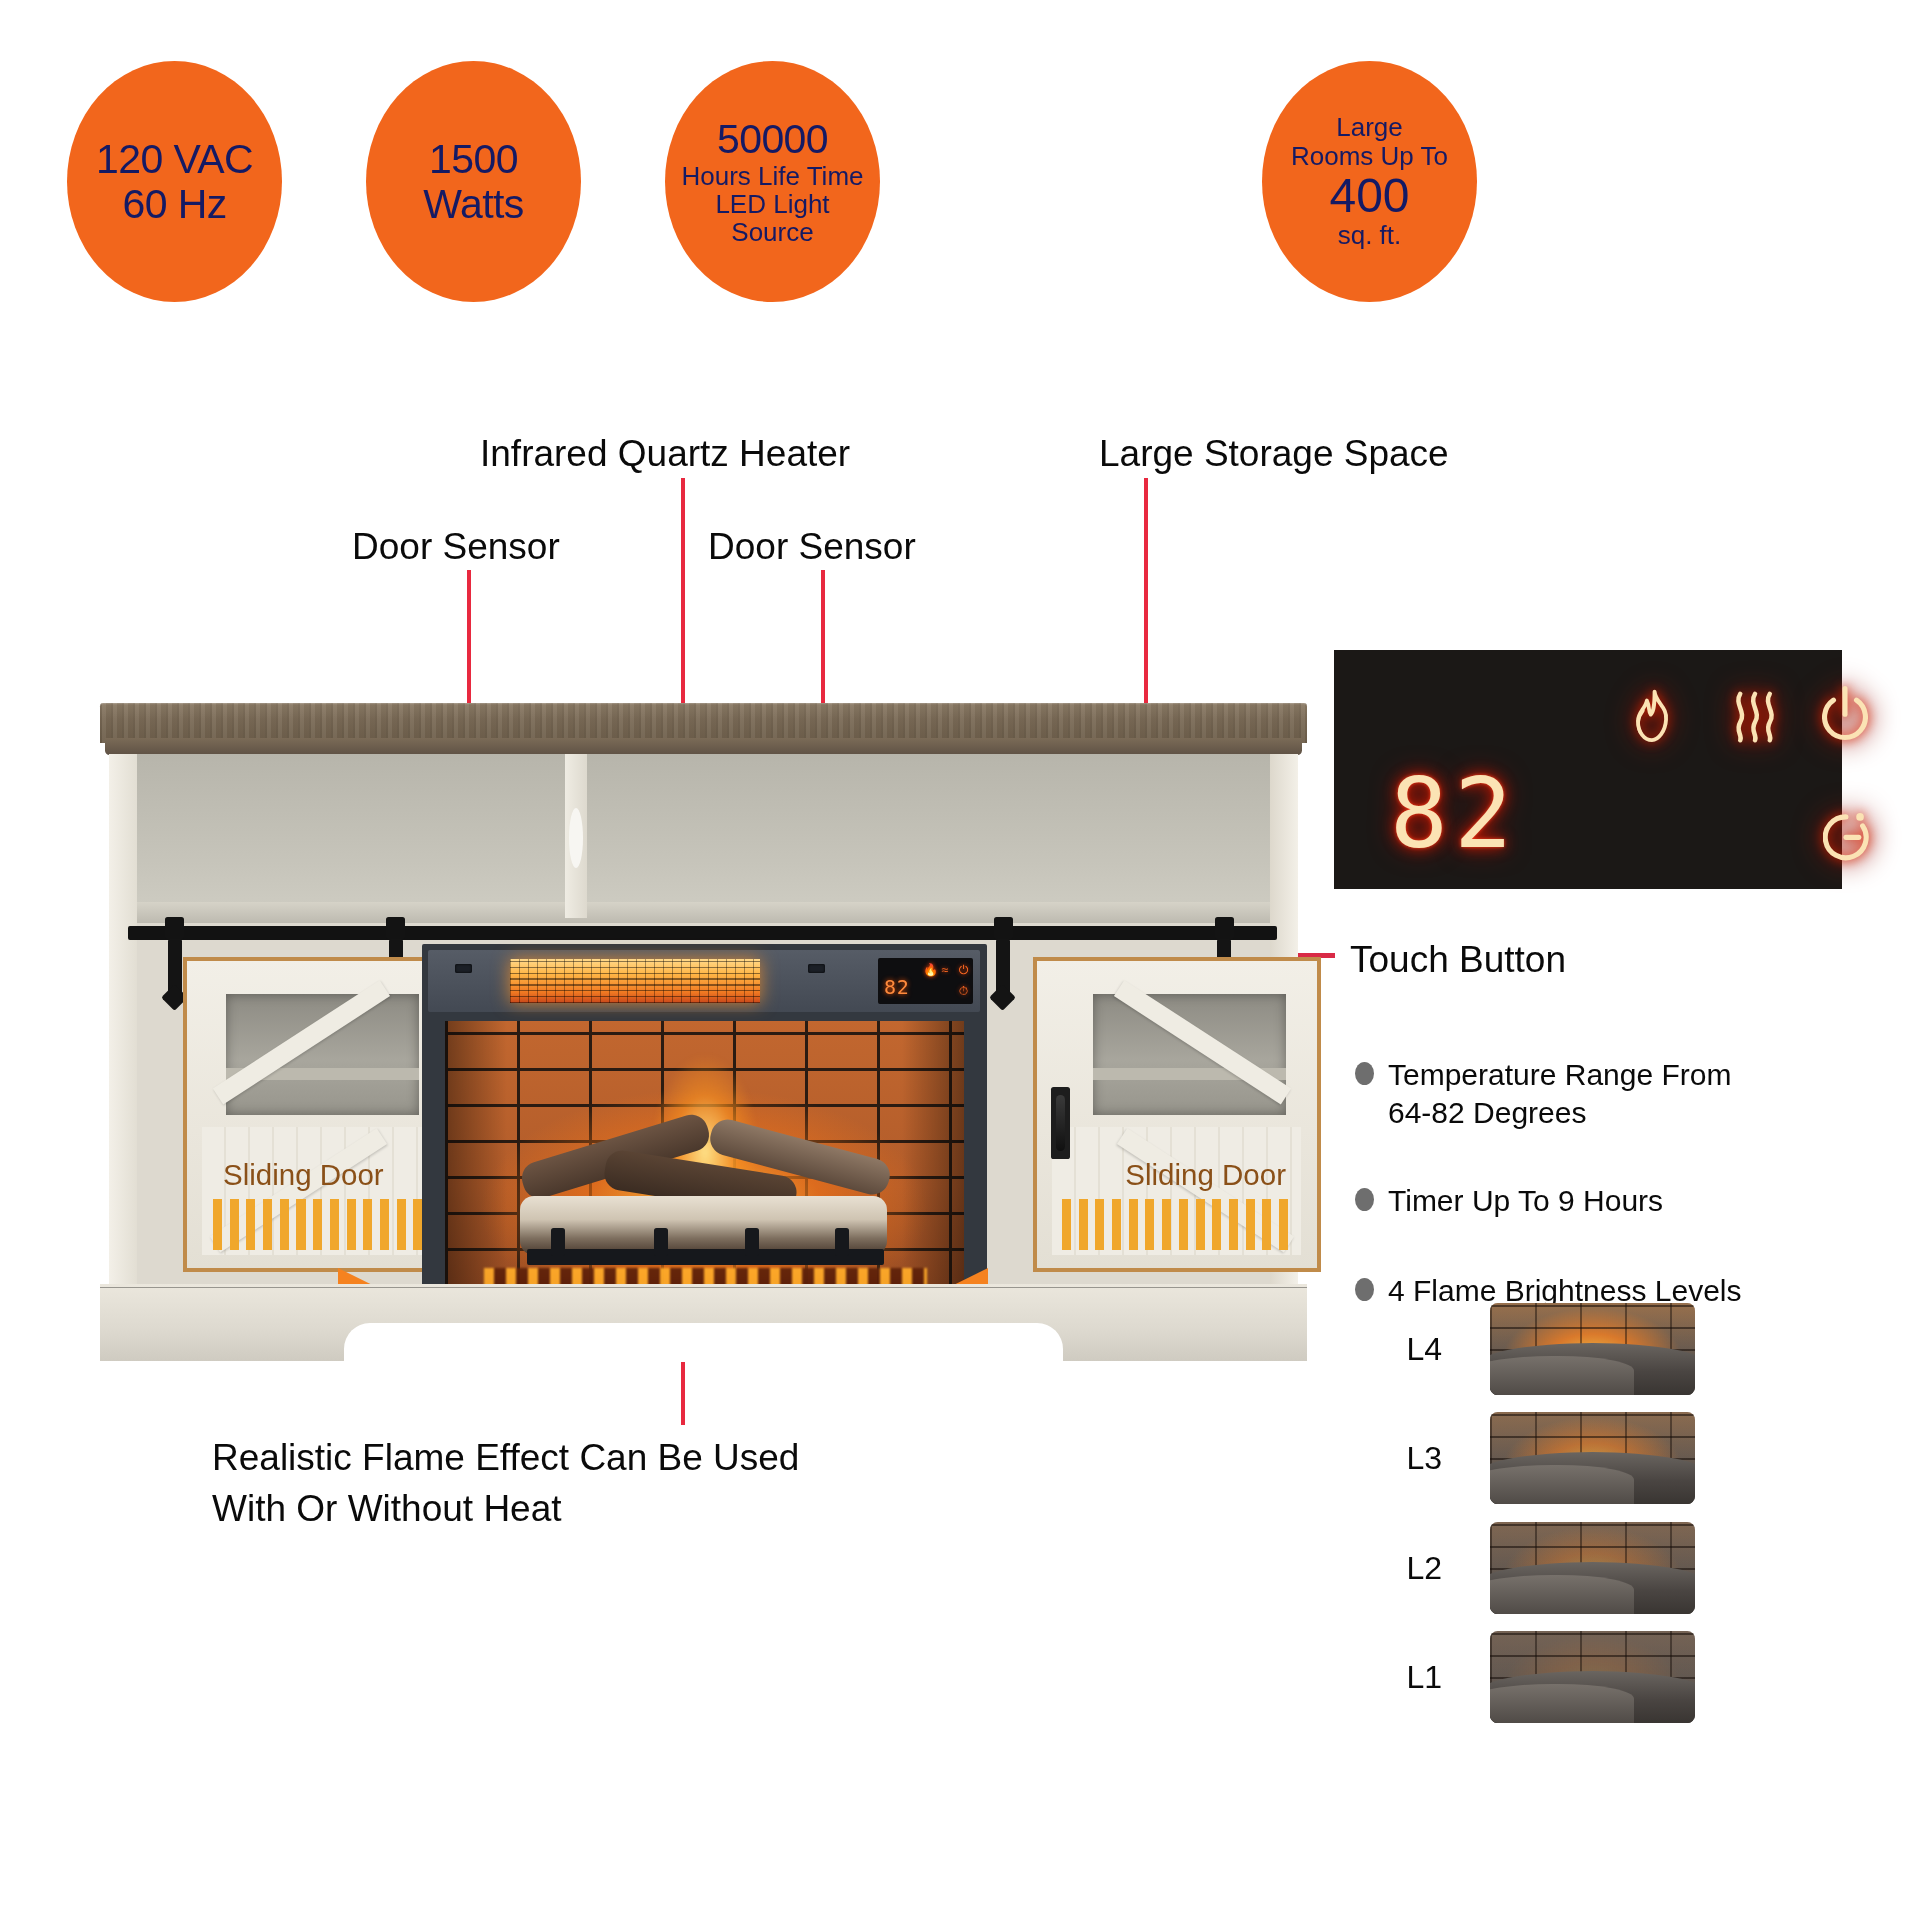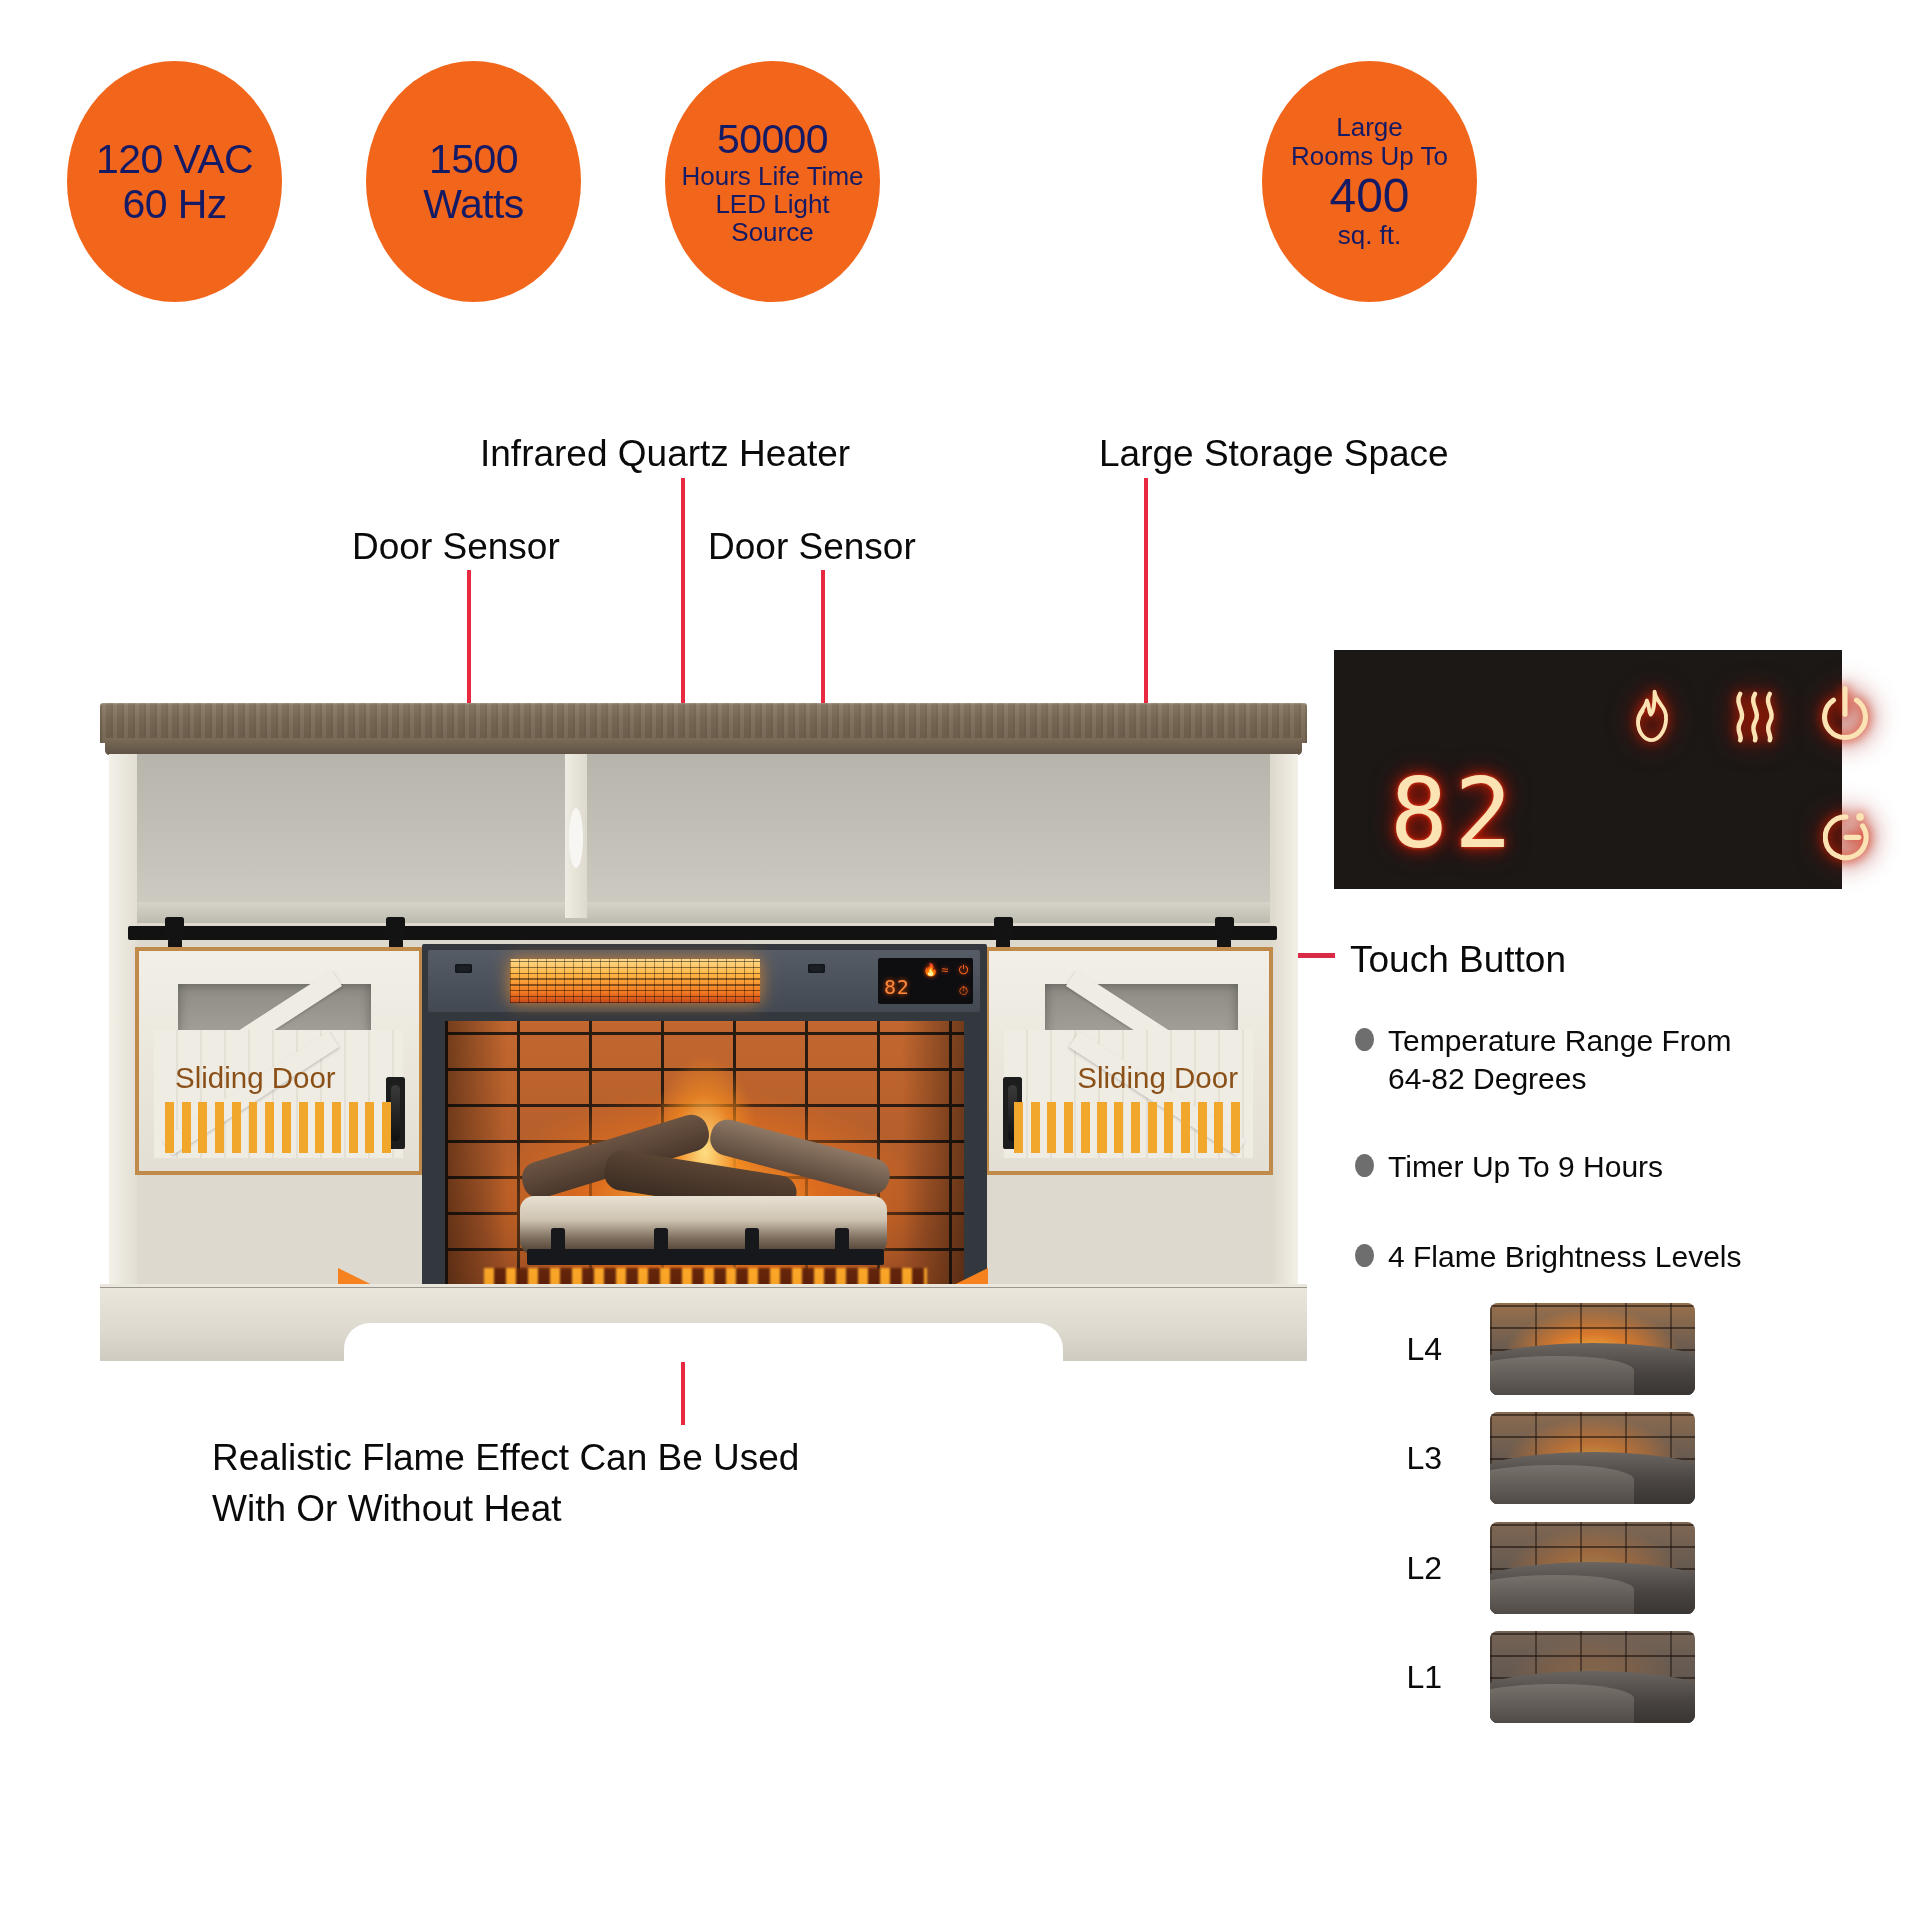--- a/index.html
+++ b/index.html
@@ -63,23 +63,23 @@
     background:linear-gradient(90deg,#efece3,#ddd9ce);}
   .divider-hole{position:absolute;left:460px;top:54px;width:14px;height:60px;
     border-radius:50%;background:#f7f6f2;}
 
   .rail{position:absolute;left:19px;top:172px;width:1149px;height:14px;background:#121212;border-radius:1.9px;}
   .rail-mount{position:absolute;width:19px;height:22px;background:#131313;border-radius:2.6px;top:163px;}
   .hanger{position:absolute;width:14px;height:59px;background:#141414;top:185px;border-radius:1.9px;}
   .hanger:after{content:"";position:absolute;left:-2.6px;bottom:-9px;width:19px;height:19px;
     background:#141414;transform:rotate(45deg);border-radius:2.6px;}
 
-  .door{position:absolute;top:193px;width:288px;height:228px;
+  .door{position:absolute;top:203px;width:288px;height:315px;
     background:linear-gradient(180deg,#f2efe7 0%,#eae6dc 55%,#e3dfd4 100%);
-    border:4.5px solid #C08B4A;box-sizing:border-box;}
+    border:4.5px solid #C08B4A;box-sizing:border-box;margin-left:48px;}
   .door-l{left:26px;}
   .door-r{left:876px;}
   .door-window{position:absolute;left:39px;top:33px;width:193px;height:121px;
     background:linear-gradient(180deg,#8d8b83 0%,#a8a69d 55%,#97958c 100%);
     box-shadow:inset 0 0 11.6px rgba(0,0,0,.35);}
   .door-window .wshelf{position:absolute;left:0;bottom:35px;width:100%;height:11.6px;background:#bcb9ae;}
   .brace{position:absolute;width:199px;height:19px;background:#efece3;
     box-shadow:0 1.3px 2.6px rgba(0,0,0,.18);}
   .door-lower{position:absolute;left:15.4px;bottom:13px;width:calc(100% - 31px);height:128px;
     background:repeating-linear-gradient(90deg,#efece4 0 22px,#e4e0d5 22px 24px);}
@@ -155,21 +155,21 @@
 
   
   #panel{position:absolute;left:1334px;top:650px;width:508px;height:239px;background:#1b1816;}
   .seg-display{position:absolute;left:56px;top:116px;font-size:96px;color:#FBE3B4;
     font-family:"DejaVu Sans Mono",monospace;letter-spacing:6.4px;line-height:1;
     text-shadow:0 0 3.9px #ff3b1a,0 0 14px #d61a00,0 0 27px #8d0c00;}
   .p-ico{position:absolute;color:#FBE3B4;filter:drop-shadow(0 0 5.1px #e02200) drop-shadow(0 0 13px #900f00);}
 
   
   .touch-title{position:absolute;left:1350px;top:939px;font-size:37px;color:#0a0a0a;}
-  .bullet-row{position:absolute;display:flex;align-items:flex-start;gap:14px;}
+  .bullet-row{position:absolute;display:flex;align-items:flex-start;gap:14px;margin-top:34px;}
   .bullet{width:19px;height:23px;border-radius:50%;background:#6E6E6E;flex:none;margin-top:6.4px;}
   .bullet-text{font-size:30px;line-height:1.28;color:#0a0a0a;}
 
   
   .lvl-row{position:absolute;display:flex;align-items:center;gap:48px;}
   .lvl-label{font-size:32px;color:#0a0a0a;width:62px;text-align:right;}
   .lvl-img{width:205px;height:92px;border-radius:7.7px;overflow:hidden;position:relative;
     background:linear-gradient(180deg,#6b5f57 0%,#57504b 100%);}
   .lvl-img .brickwall{position:absolute;inset:0;
     background:

